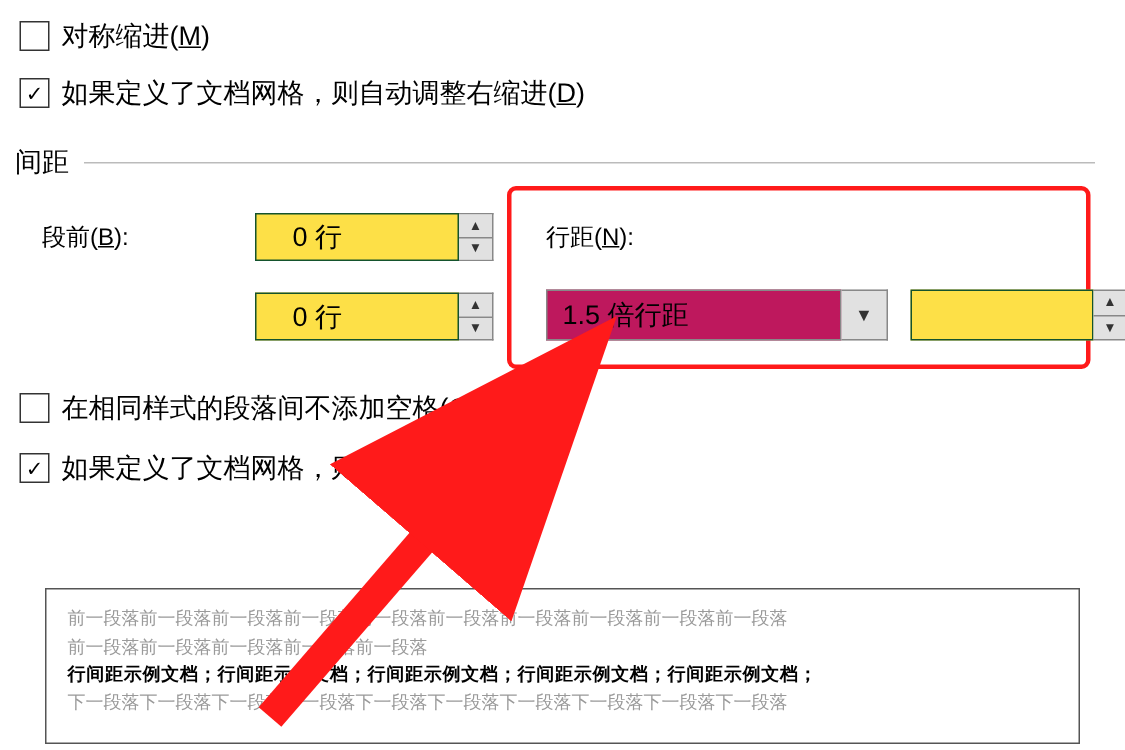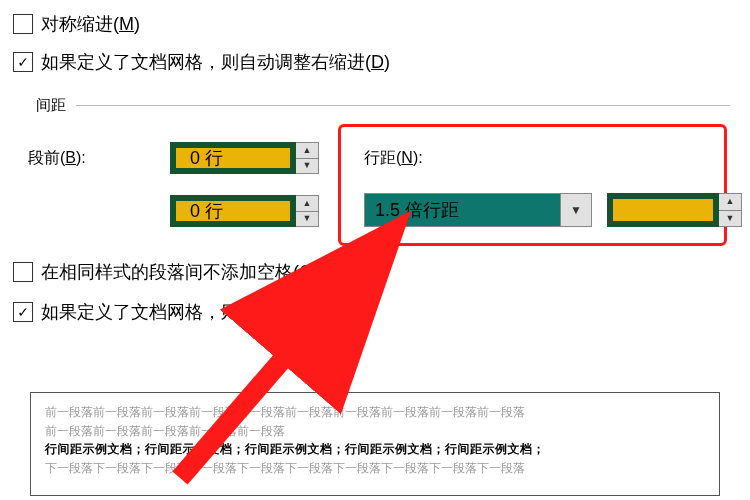--- a/index.html
+++ b/index.html
@@ -46,37 +46,37 @@
   .ul { text-decoration: underline; }
 
   
   .group {
     position: absolute;
     left: 10px;
     right: 20px;
     display: flex;
     align-items: center;
   }
-  .group .gtitle { margin-right: 10px; font-size: 15px; margin-left: 26px; }
+  .group .gtitle { margin-right: 10px; font-size: 18px; }
   .group .gline { flex: 1; height: 1px; background: #bbb; }
 
   
   .lbl { position: absolute; font-size: 16px; }
 
   
   .spinner {
     position: absolute;
     display: flex;
     height: 32px;
   }
   .spinner .val {
     width: 86px;
-    border: 6px solid #14532d;
-    background: #eab308;
-    padding: 0 14px;
+    border: 1px solid #14532d;
+    background: #fde047;
+    padding: 0 24px;
     display: flex;
     align-items: center;
     font-size: 18px;
   }
   .spinner .btns {
     width: 22px;
     display: flex;
     flex-direction: column;
     border: 1px solid #888;
     border-left: none;
@@ -103,21 +103,21 @@
 
   
   .combo {
     position: absolute;
     display: flex;
     height: 34px;
   }
   .combo .ctext {
     width: 175px;
     border: 1px solid #888;
-    background: #0f766e;
+    background: #be185d;
     padding: 0 10px;
     display: flex;
     align-items: center;
     font-size: 18px;
   }
   .combo .cbtn {
     width: 30px;
     border: 1px solid #888;
     border-left: none;
     background: #e1e1e1;

